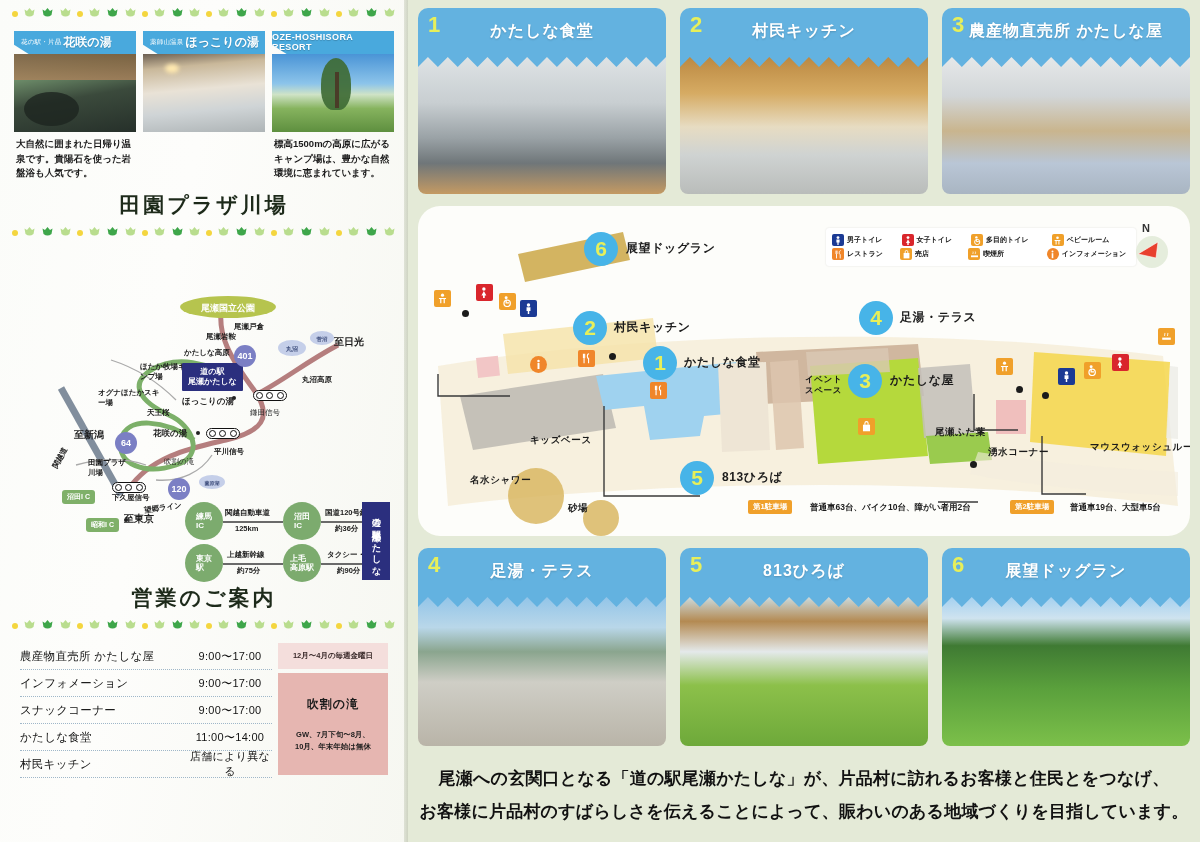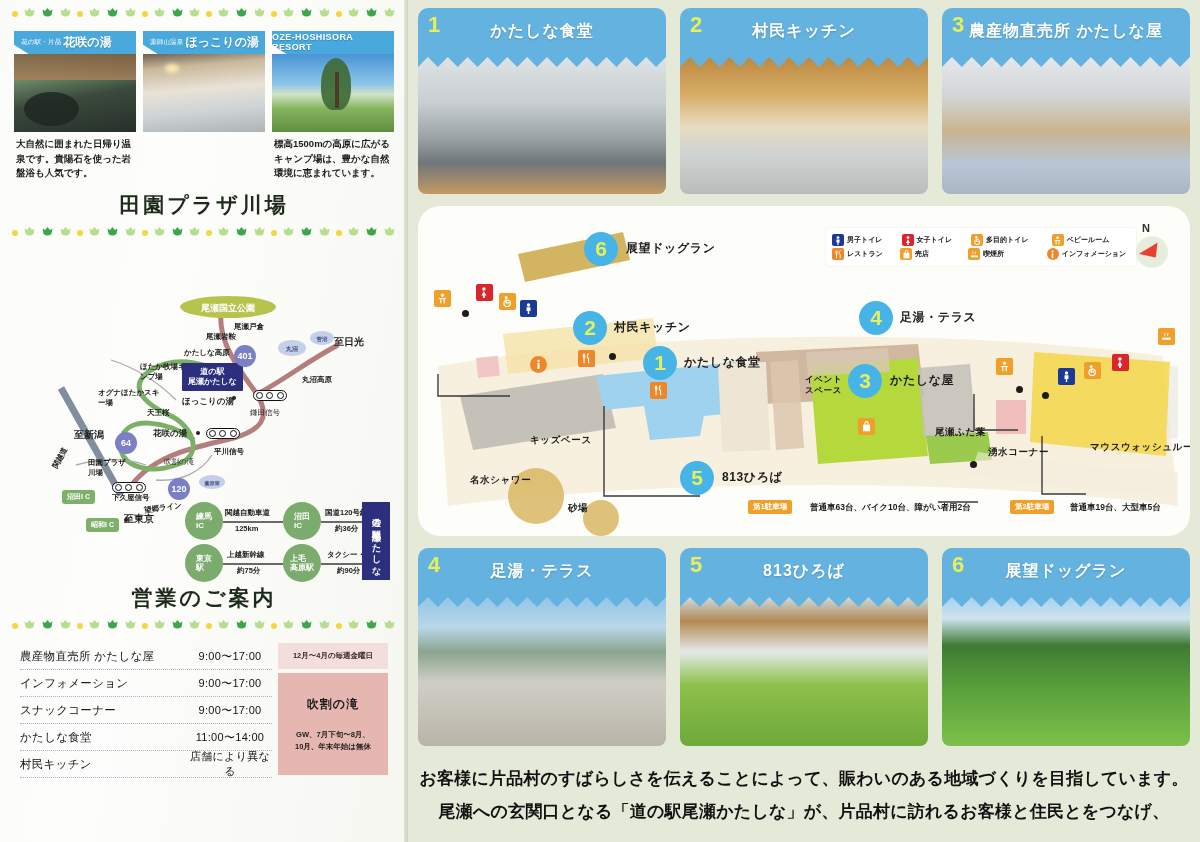--- a/index.html
+++ b/index.html
@@ -873,17 +873,17 @@
         </div>
         <div class="card-img im-dogrun">
           <svg class="zig" viewBox="0 0 100 16" preserveAspectRatio="none">
             <path d="M0,0 L100,0 L100,3 L96,13 L92,3 L88,13 L84,3 L80,13 L76,3 L72,13 L68,3 L64,13 L60,3 L56,13 L52,3 L48,13 L44,3 L40,13 L36,3 L32,13 L28,3 L24,13 L20,3 L16,13 L12,3 L8,13 L4,3 L0,13 Z" fill="#63b2e0"></path>
           </svg>
         </div>
       </div>
     </div>
 
     <div class="footer-msg">
+      <div>尾瀬への玄関口となる「道の駅尾瀬かたしな」が、片品村に訪れるお客様と住民とをつなげ、</div>
       <div>お客様に片品村のすばらしさを伝えることによって、賑わいのある地域づくりを目指しています。</div>
-      <div>尾瀬への玄関口となる「道の駅尾瀬かたしな」が、片品村に訪れるお客様と住民とをつなげ、</div>
     </div>
   </div>
 </div>
 
 </body></html>

